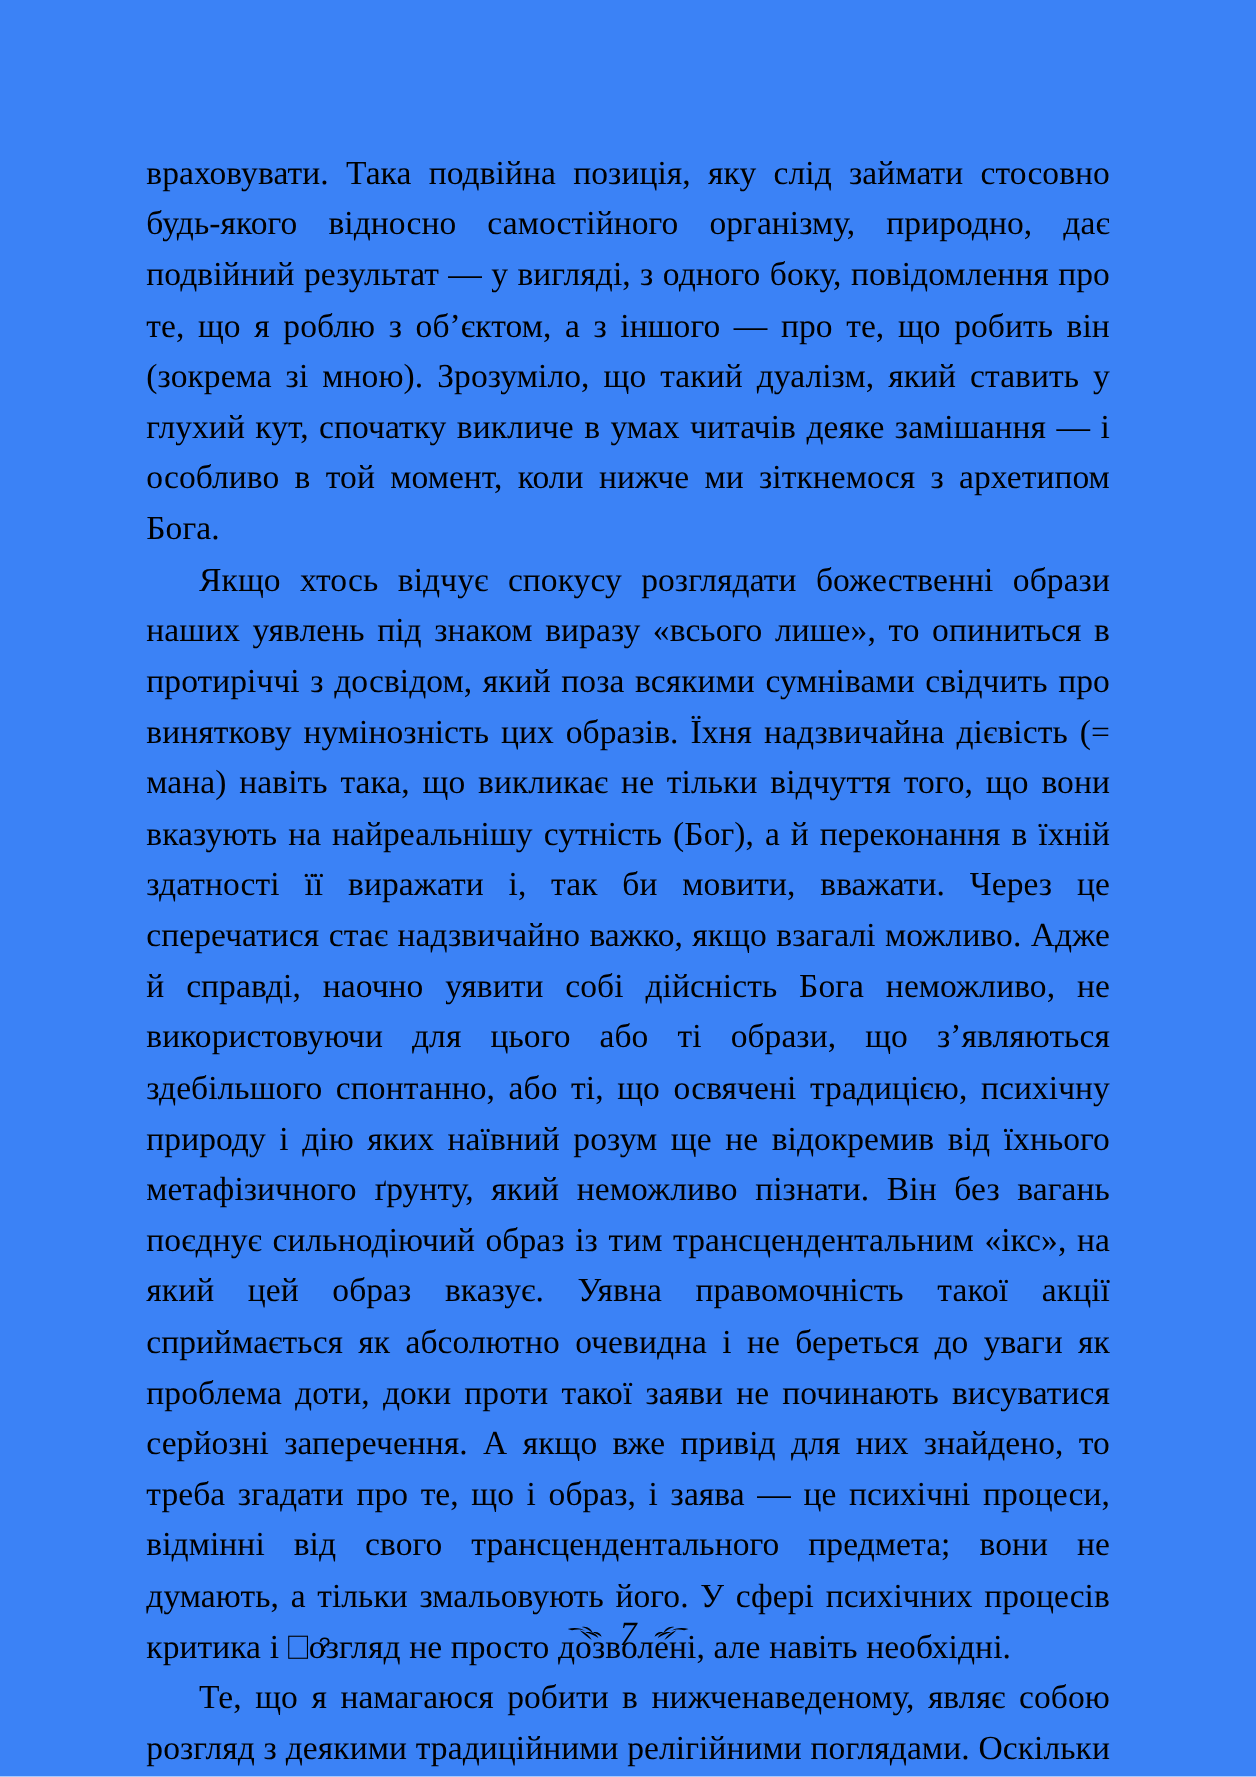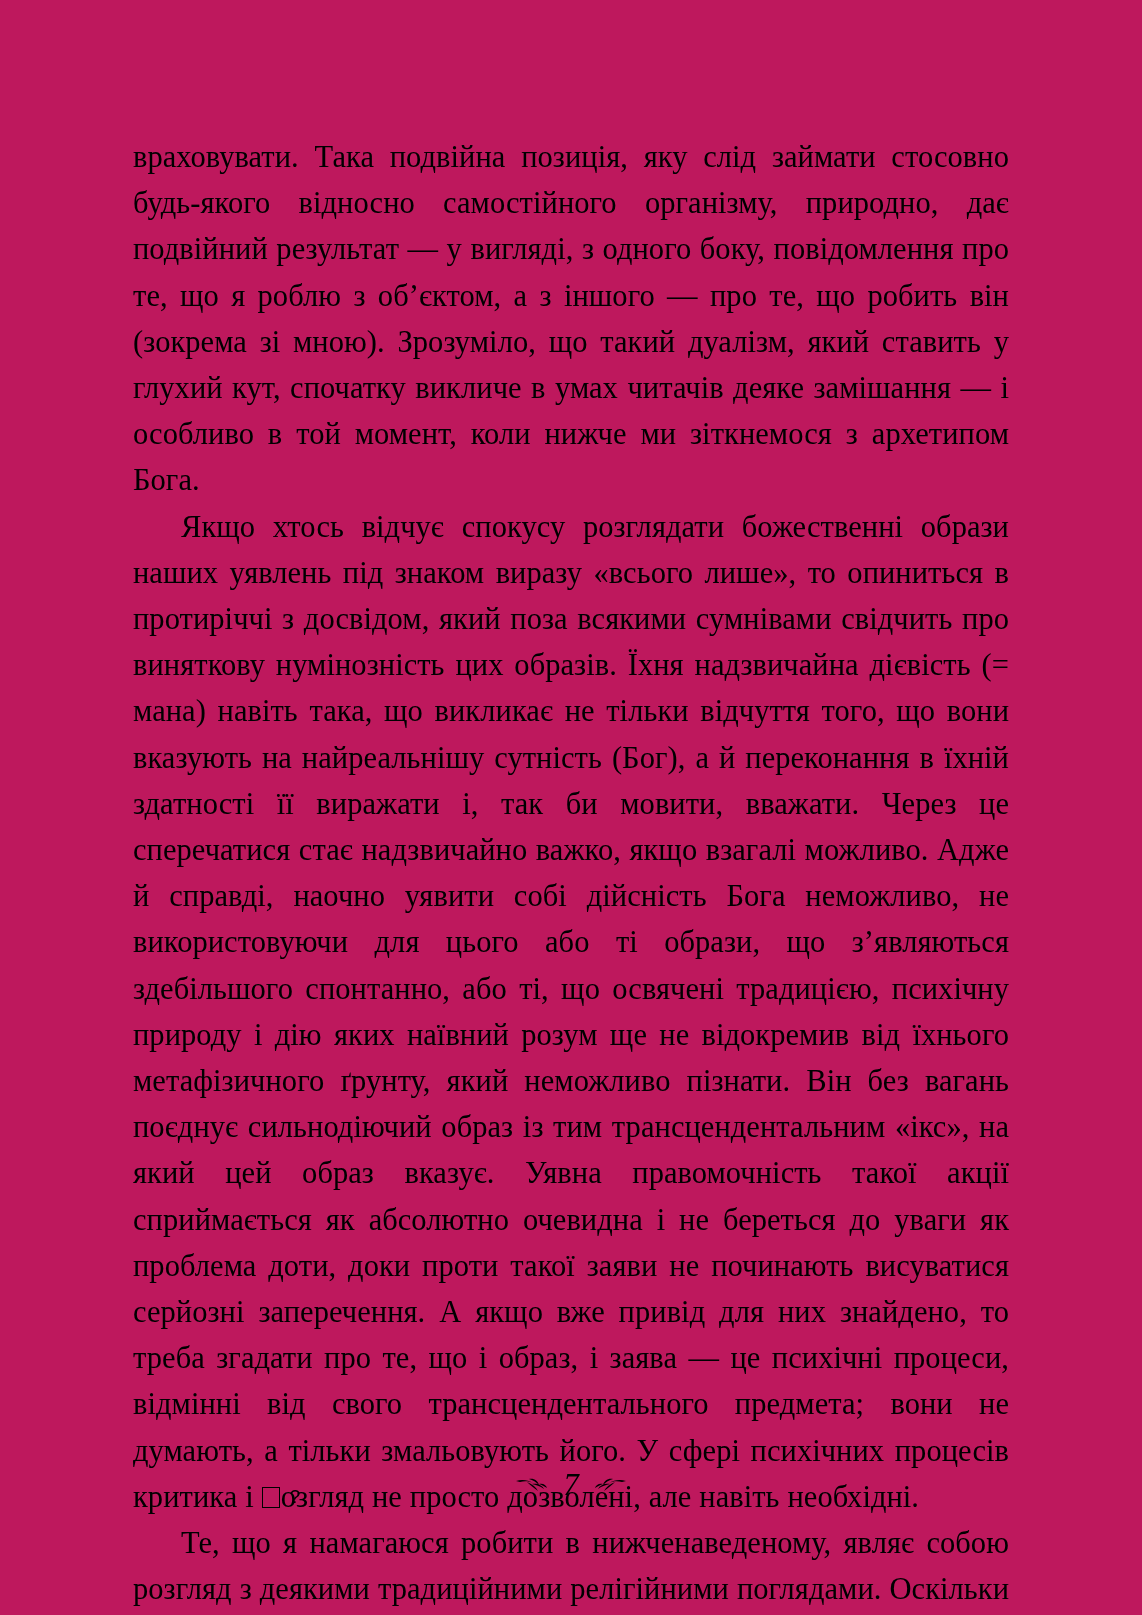--- a/index.html
+++ b/index.html
@@ -6,21 +6,21 @@
     margin: 0;
     padding: 0;
     background: #ffffff;
   }
 
   .page {
     position: relative;
     width: 1142px;
     height: 1615px;
     margin: 0 auto;
-    background: #be185d;
+    background: #3b82f6;
     overflow: hidden;
     box-sizing: border-box;
   }
 
   .text-column {
     position: absolute;
     left: 133px;
     top: 134px;
     width: 876px;
   }

